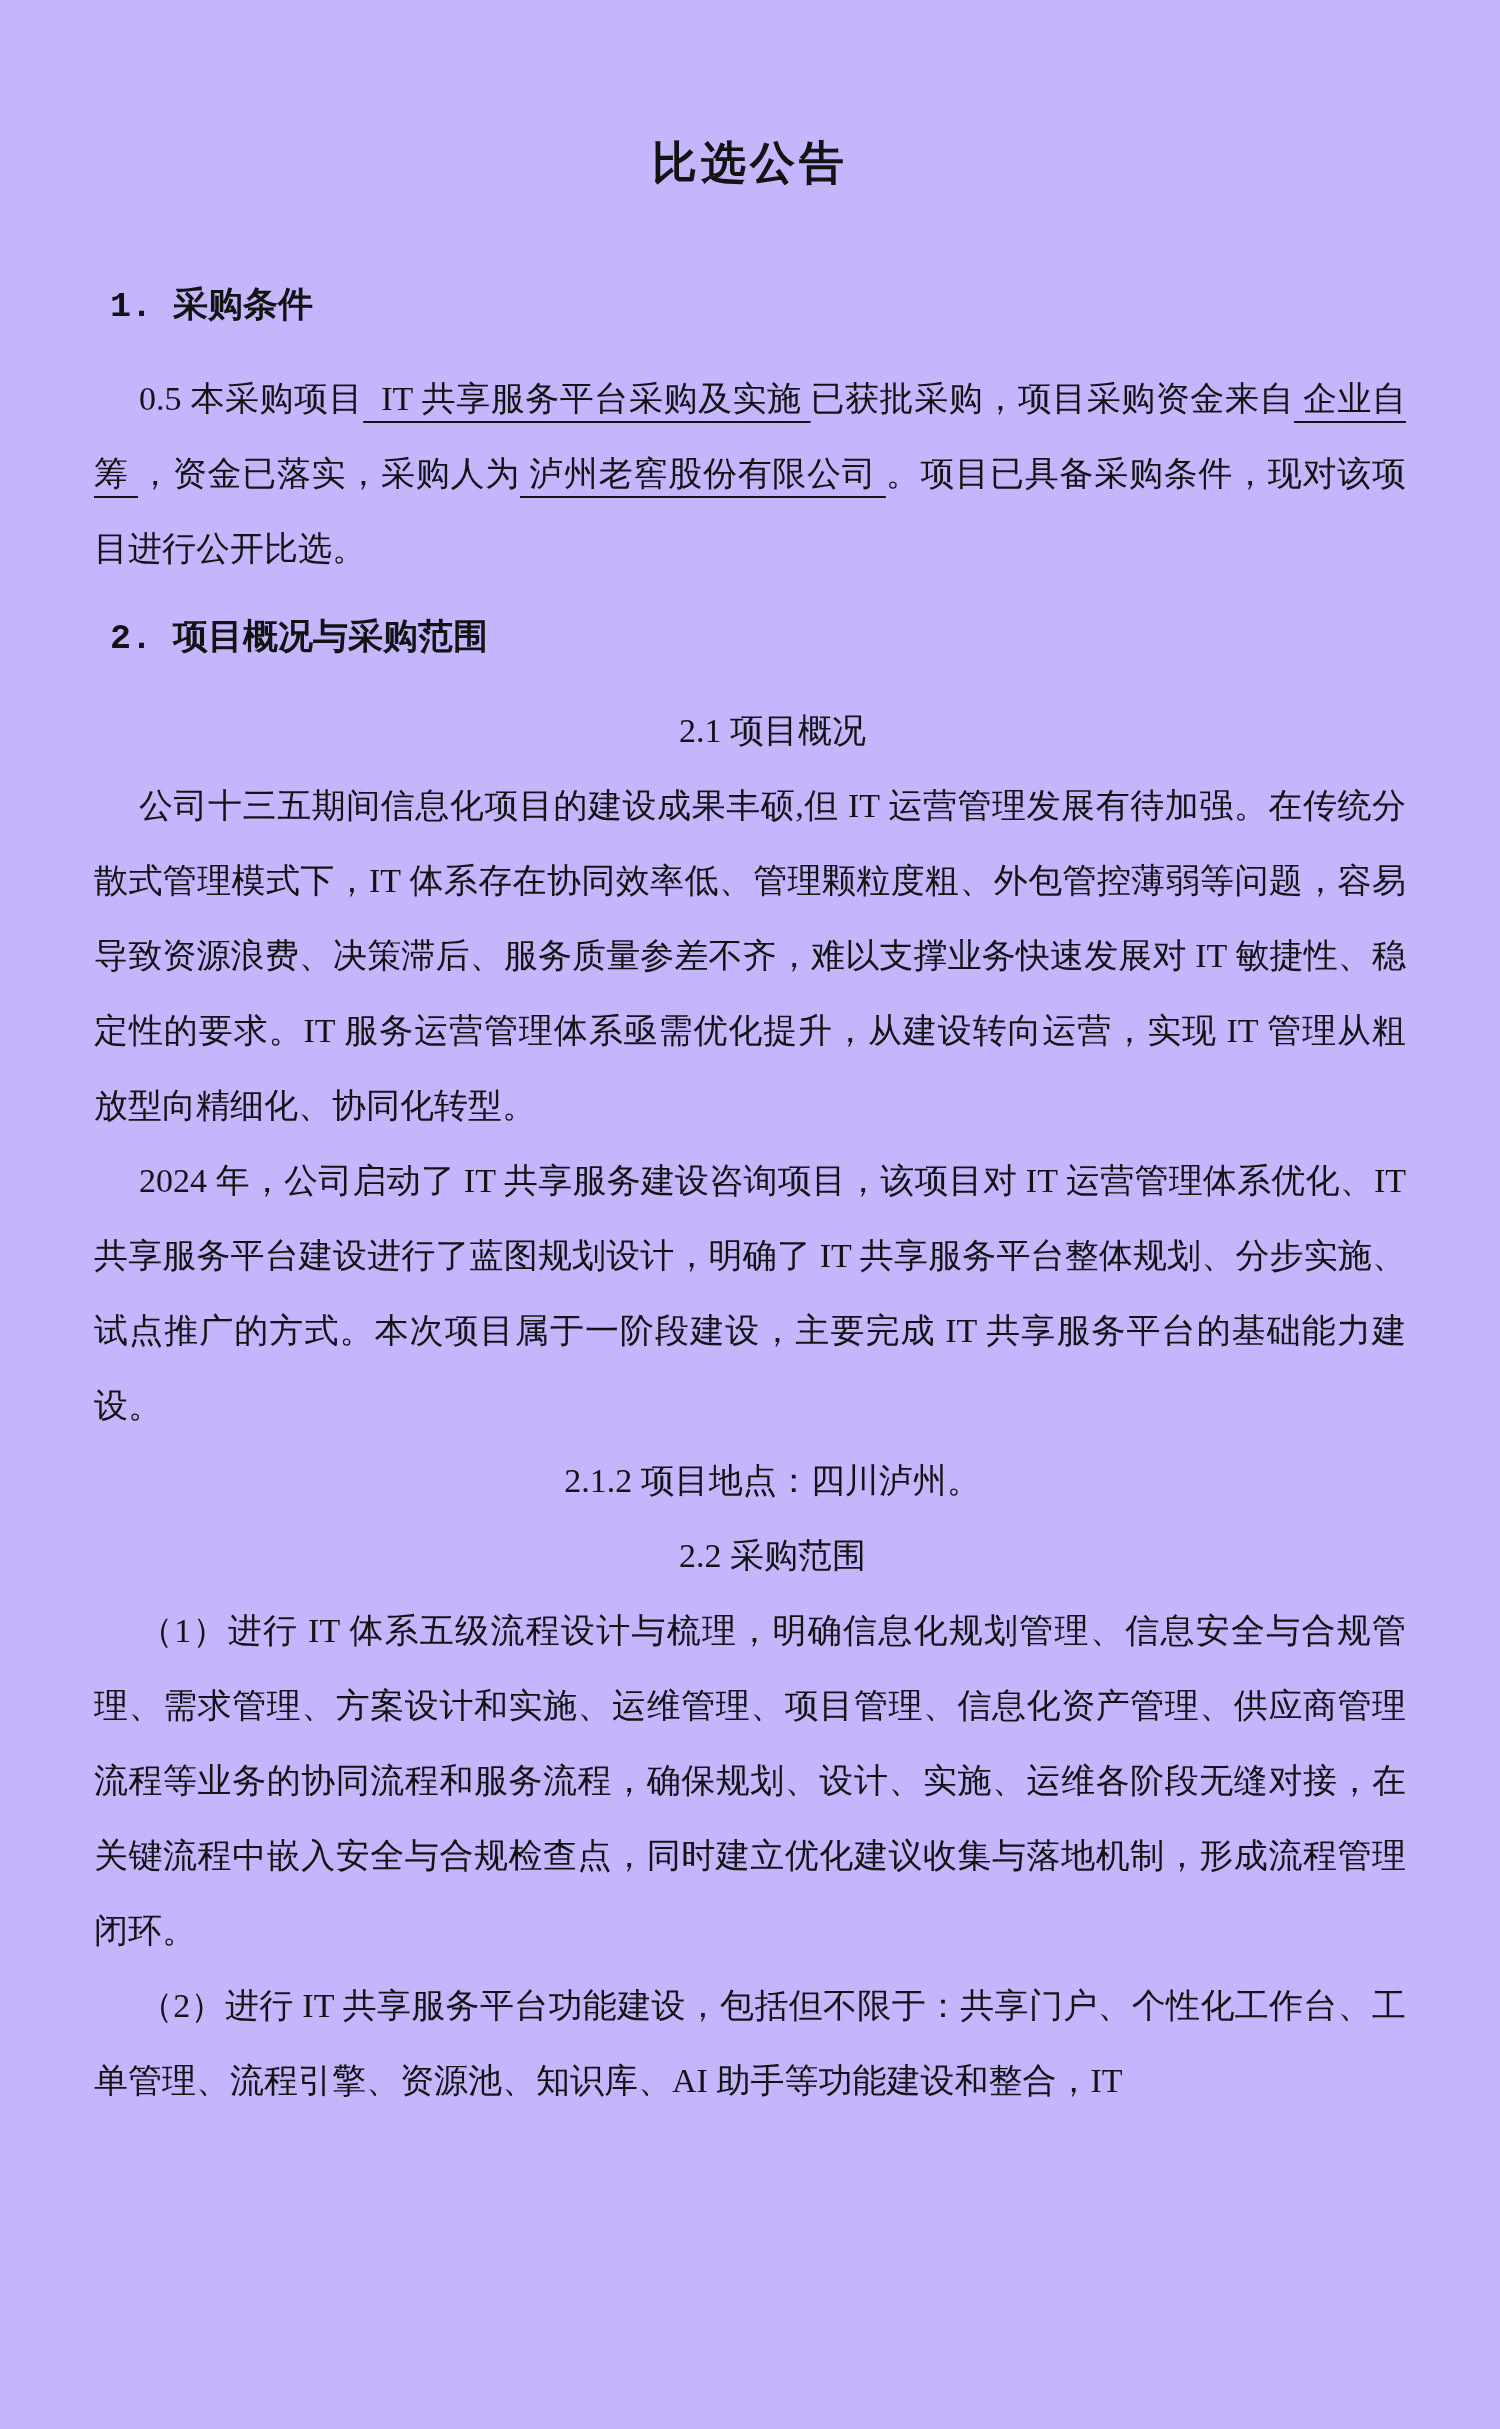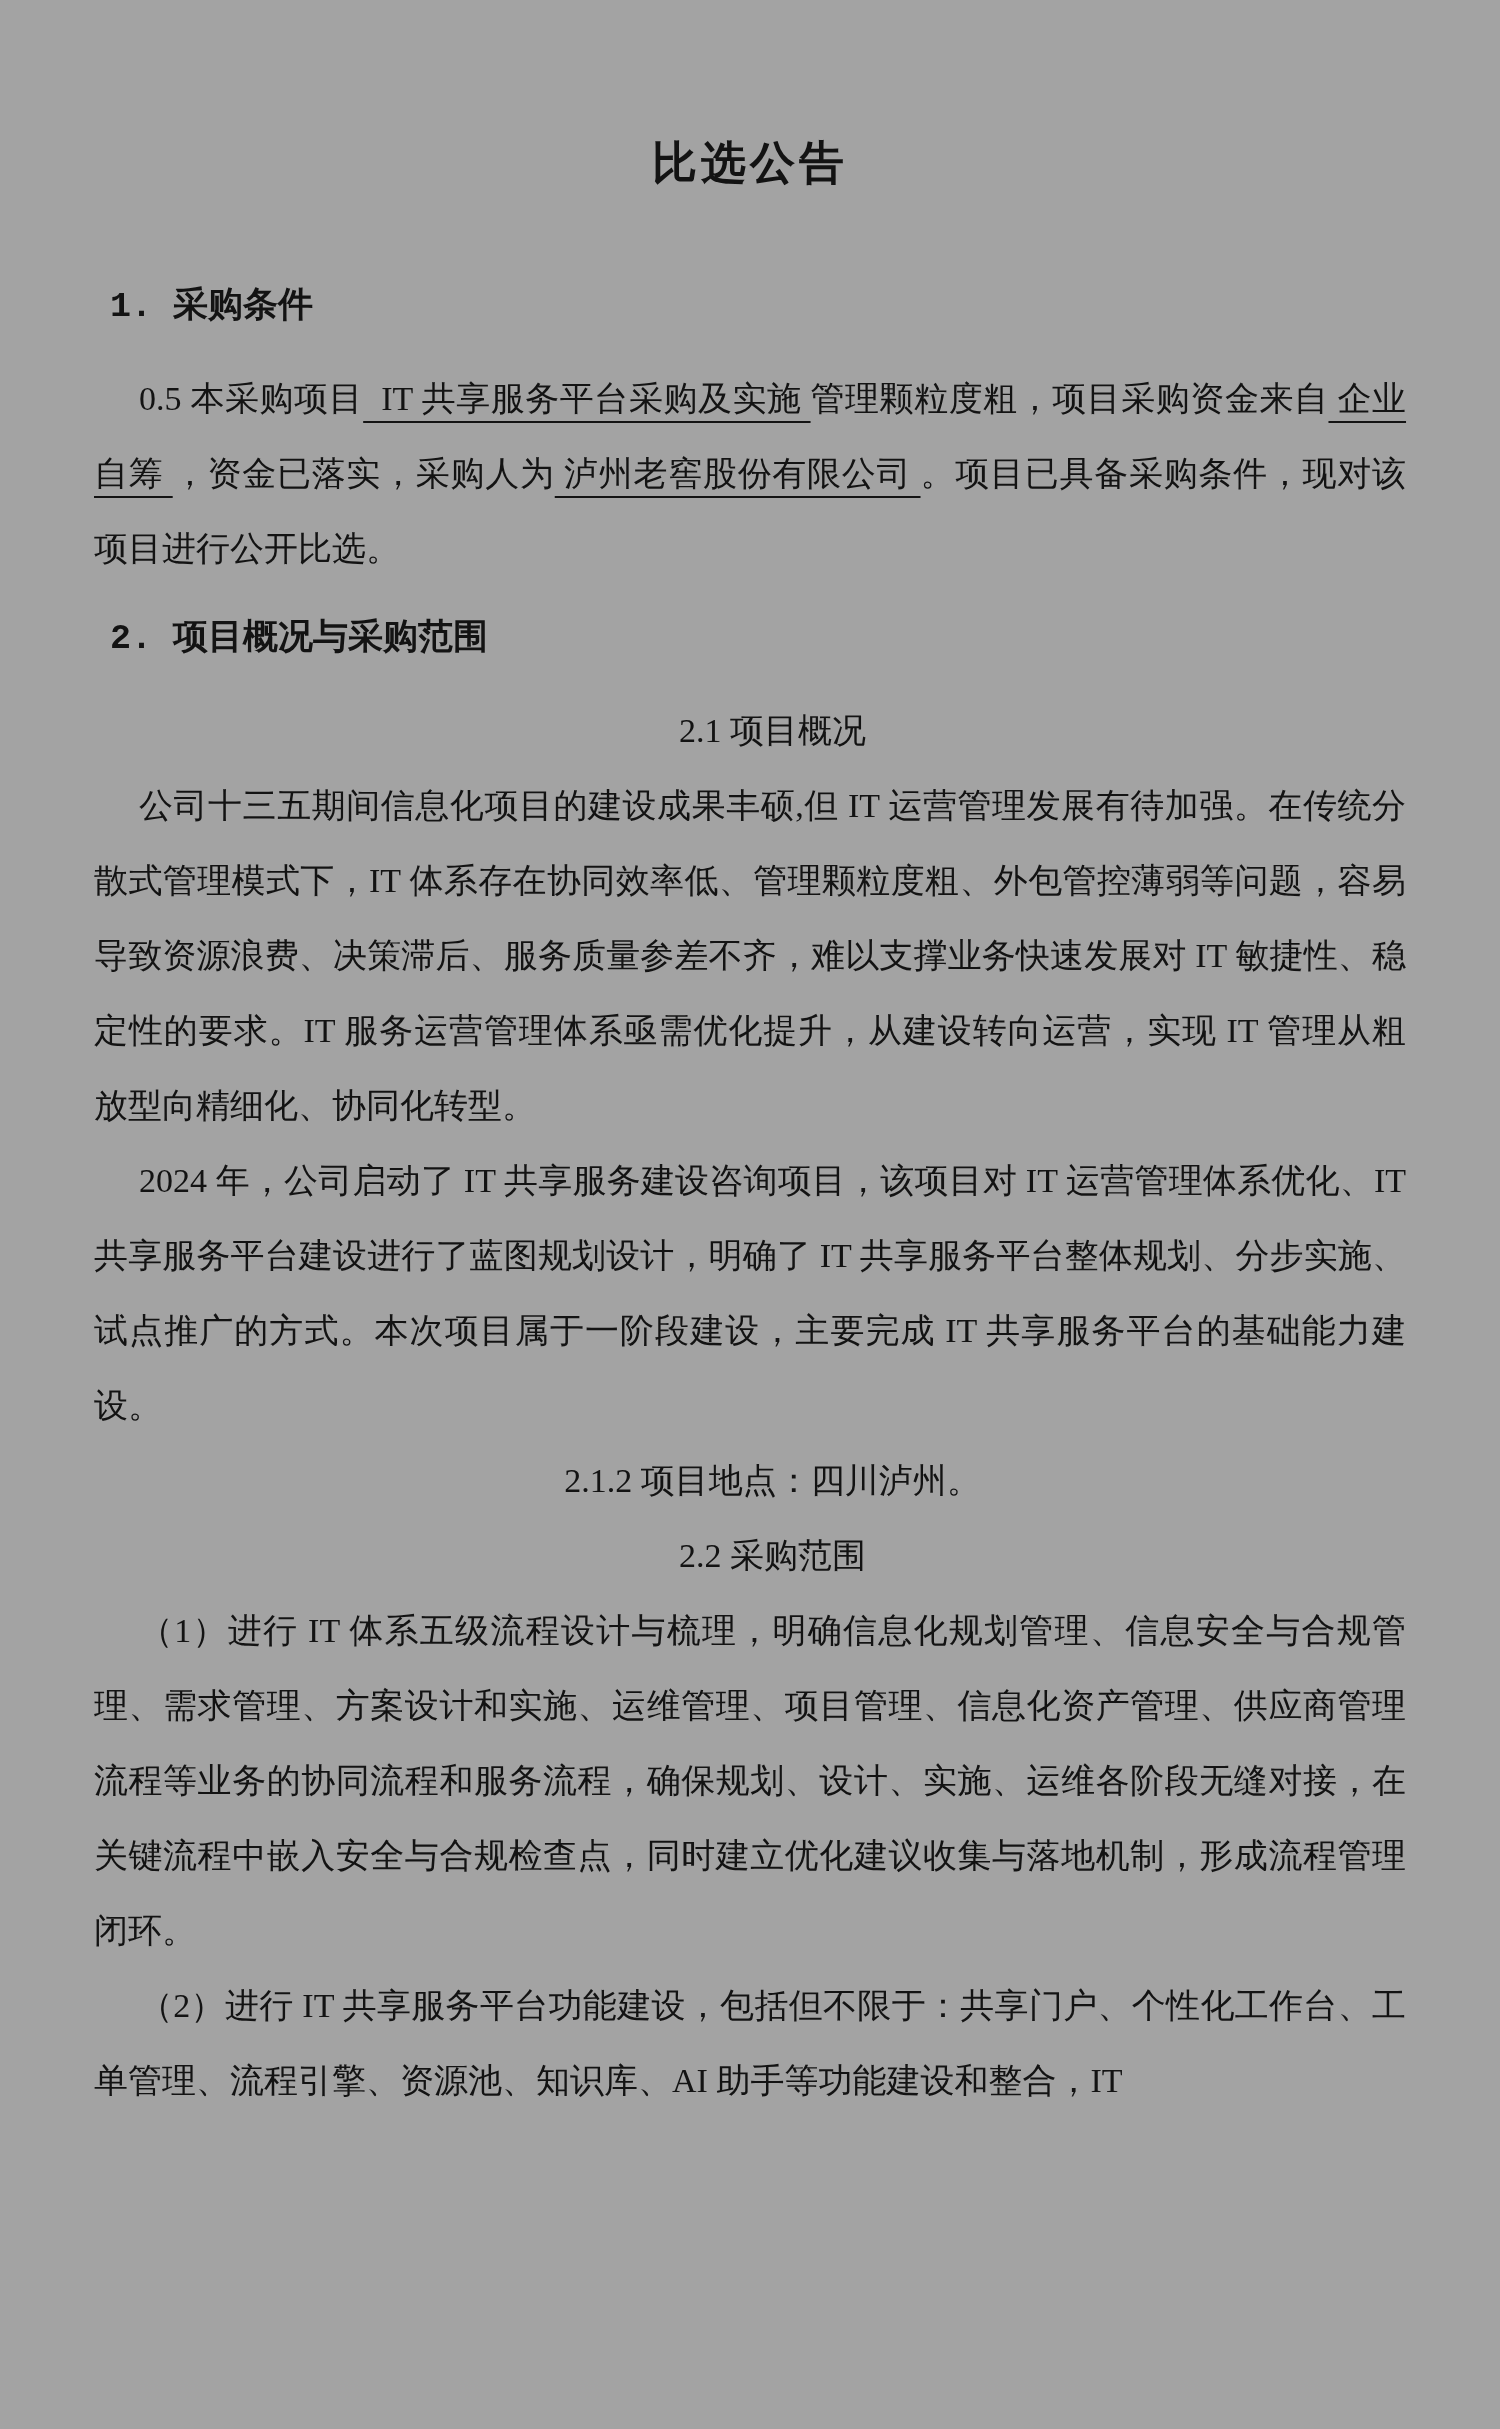--- a/index.html
+++ b/index.html
@@ -5,21 +5,21 @@
   html, body {
     margin: 0;
     padding: 0;
     background: #ffffff;
   }
   .page {
     position: relative;
     width: 1500px;
     height: 2429px;
     margin: 0 auto;
-    background: #a3a3a3;
+    background: #c4b5fd;
     box-sizing: border-box;
     padding: 130px 94px 0 94px;
     overflow: hidden;
     font-family: "Liberation Serif", "DejaVu Serif", serif;
     color: #131313;
   }
   .doc-title {
     font-size: 45px;
     font-weight: 700;
     line-height: 66px;
@@ -90,21 +90,21 @@
 </style>
 </head>
 <body>
 
 <div class="page">
 
   <h1 class="doc-title">比选公告</h1>
 
   <h2 class="heading">1. 采购条件</h2>
 
-  <p class="para"><span>0.5 本采购项目</span><span class="u">&nbsp;&nbsp;IT 共享服务平台采购及实施&nbsp;</span><span>管理颗粒度粗，项目采购资金来自</span><span class="u">&nbsp;企业自筹&nbsp;</span><span>，资金已落实，采购人为</span><span class="u">&nbsp;泸州老窖股份有限公司&nbsp;</span><span>。项目已具备采购条件，现对该项目进行公开比选。</span></p>
+  <p class="para"><span>0.5 本采购项目</span><span class="u">&nbsp;&nbsp;IT 共享服务平台采购及实施&nbsp;</span><span>已获批采购，项目采购资金来自</span><span class="u">&nbsp;企业自筹&nbsp;</span><span>，资金已落实，采购人为</span><span class="u">&nbsp;泸州老窖股份有限公司&nbsp;</span><span>。项目已具备采购条件，现对该项目进行公开比选。</span></p>
 
 
   <h2 class="heading">2. 项目概况与采购范围</h2>
 
   <p class="subhead">2.1 项目概况</p>
 
   <p class="para">公司十三五期间信息化项目的建设成果丰硕,但 IT 运营管理发展有待加强。在传统分散式管理模式下，IT 体系存在协同效率低、管理颗粒度粗、外包管控薄弱等问题，容易导致资源浪费、决策滞后、服务质量参差不齐，难以支撑业务快速发展对 IT 敏捷性、稳定性的要求。IT 服务运营管理体系亟需优化提升，从建设转向运营，实现 IT 管理从粗放型向精细化、协同化转型。</p>
 
   <p class="para">2024 年，公司启动了 IT 共享服务建设咨询项目，该项目对 IT 运营管理体系优化、IT 共享服务平台建设进行了蓝图规划设计，明确了 IT 共享服务平台整体规划、分步实施、试点推广的方式。本次项目属于一阶段建设，主要完成 IT 共享服务平台的基础能力建设。</p>
 

